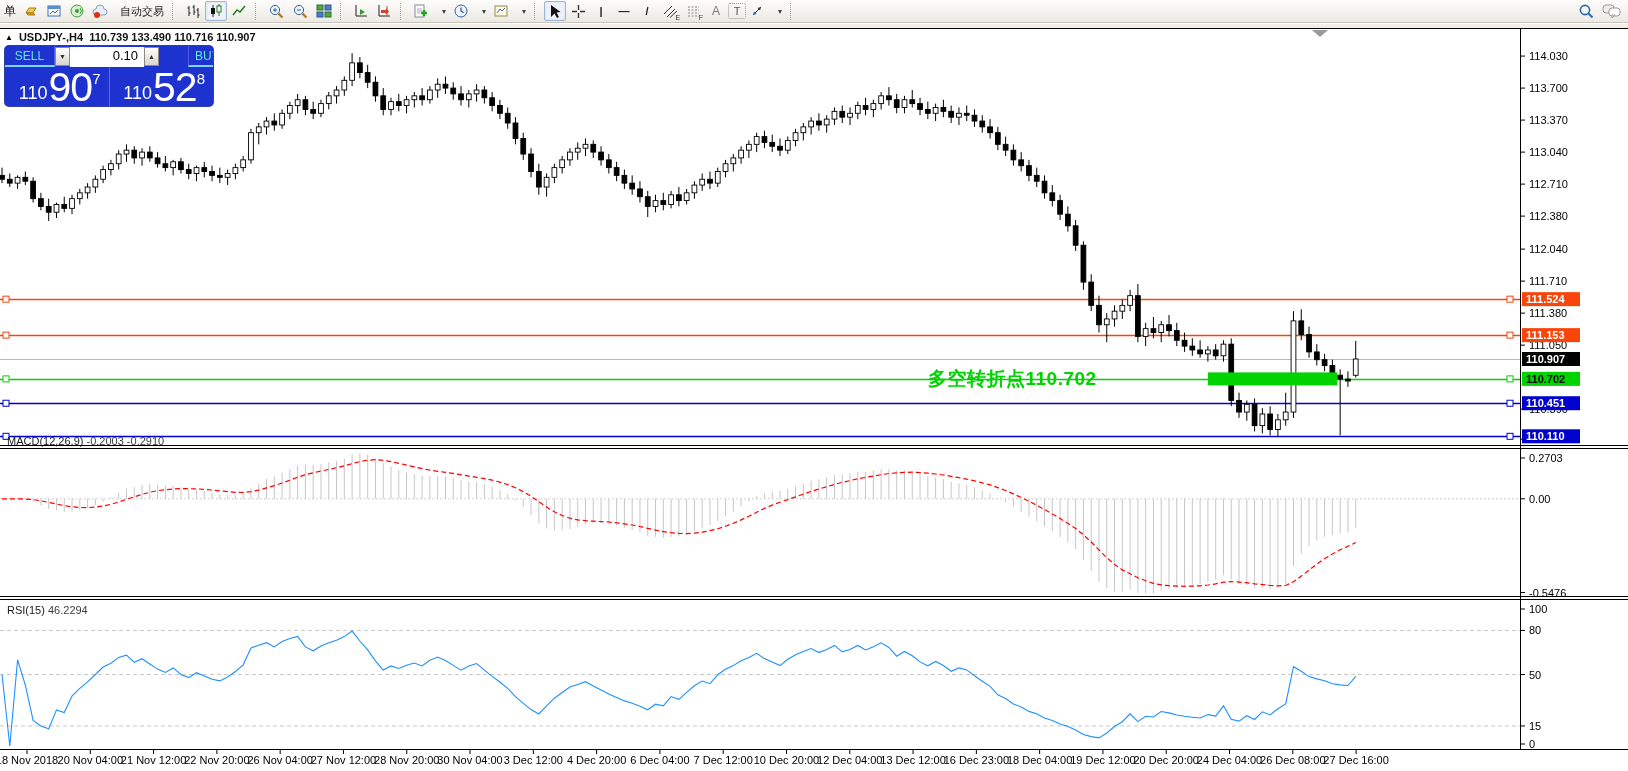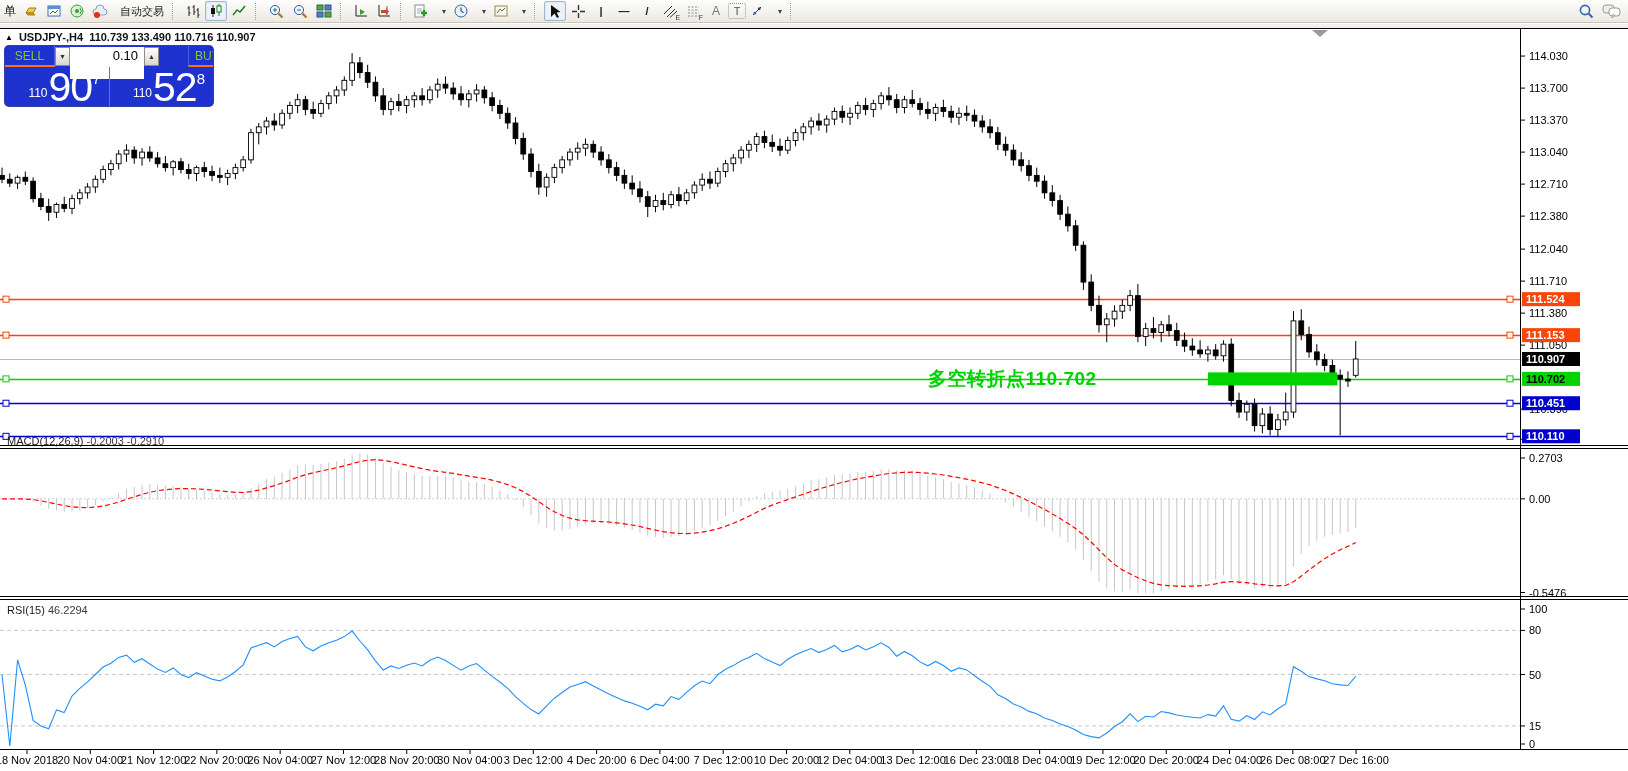--- a/index.html
+++ b/index.html
@@ -29,31 +29,31 @@
     display:flex;align-items:center;gap:6px}
   .ohlc-title .expander{font-size:8px;color:#000}
   .ind-label{position:absolute;left:7px;z-index:3;font:11px "Liberation Sans",sans-serif;color:#1a1a1a}
   .ind-label .vals{color:#3c3c3c}
   .macd-label{top:435px}
   .rsi-label{top:604px}
   
   .trade-panel{position:absolute;top:46px;left:5px;width:208px;z-index:4;background:#1d32cf;
     border-radius:4px;overflow:hidden;box-shadow:0 0 0 1px #30409f}
   .tp-top{display:flex;align-items:stretch;height:21px}
-  .tp-btn{border:none;background:#1d32cf;color:#84cc16;font:12px "Liberation Sans",sans-serif;
-    border-bottom:2px solid #f97316;cursor:default}
+  .tp-btn{border:none;background:#1d32cf;color:#5eead4;font:12px "Liberation Sans",sans-serif;
+    border-bottom:2px solid #7dd3fc;cursor:default}
   .tp-btn.sell{width:50px;border-right:1px solid #4d5ce2}
   .tp-btn.buy{width:25px;margin-left:auto;border-left:1px solid #4d5ce2}
   .spin{width:15px;border:1px solid #8f8b82;background:linear-gradient(#fff,#d9d5cc);
     font-size:7px;color:#333;padding:0;margin:1px 0;cursor:default;display:flex;align-items:center;justify-content:center}
   .vol{width:66px;height:15px;margin:1px 0;border:none;background:#fff;color:#000;
-    font:13px "Liberation Sans",sans-serif;text-align:right;padding:1px 6px 16px 2px}
+    font:13px "Liberation Sans",sans-serif;text-align:right;padding:1px 6px 4px 2px}
   .tp-prices{display:flex;height:39px}
   .price{flex:1;display:flex;align-items:flex-end;justify-content:flex-end;color:#fff;padding:0 8px 2px 0}
-  .price .small{font-size:12px;line-height:22px;margin-right:1px}
+  .price .small{font-size:18px;line-height:22px;margin-right:1px}
   .price .big{font-size:41px;line-height:33px;letter-spacing:-1px}
   .price .sup{font-size:15px;line-height:15px;align-self:flex-start;margin-top:4px}
   .divider{width:1px;background:#5e6df0}
   
   .tbtn svg{display:block}
 </style>
 </head>
 <body>
 
 <div class="toolbar">

